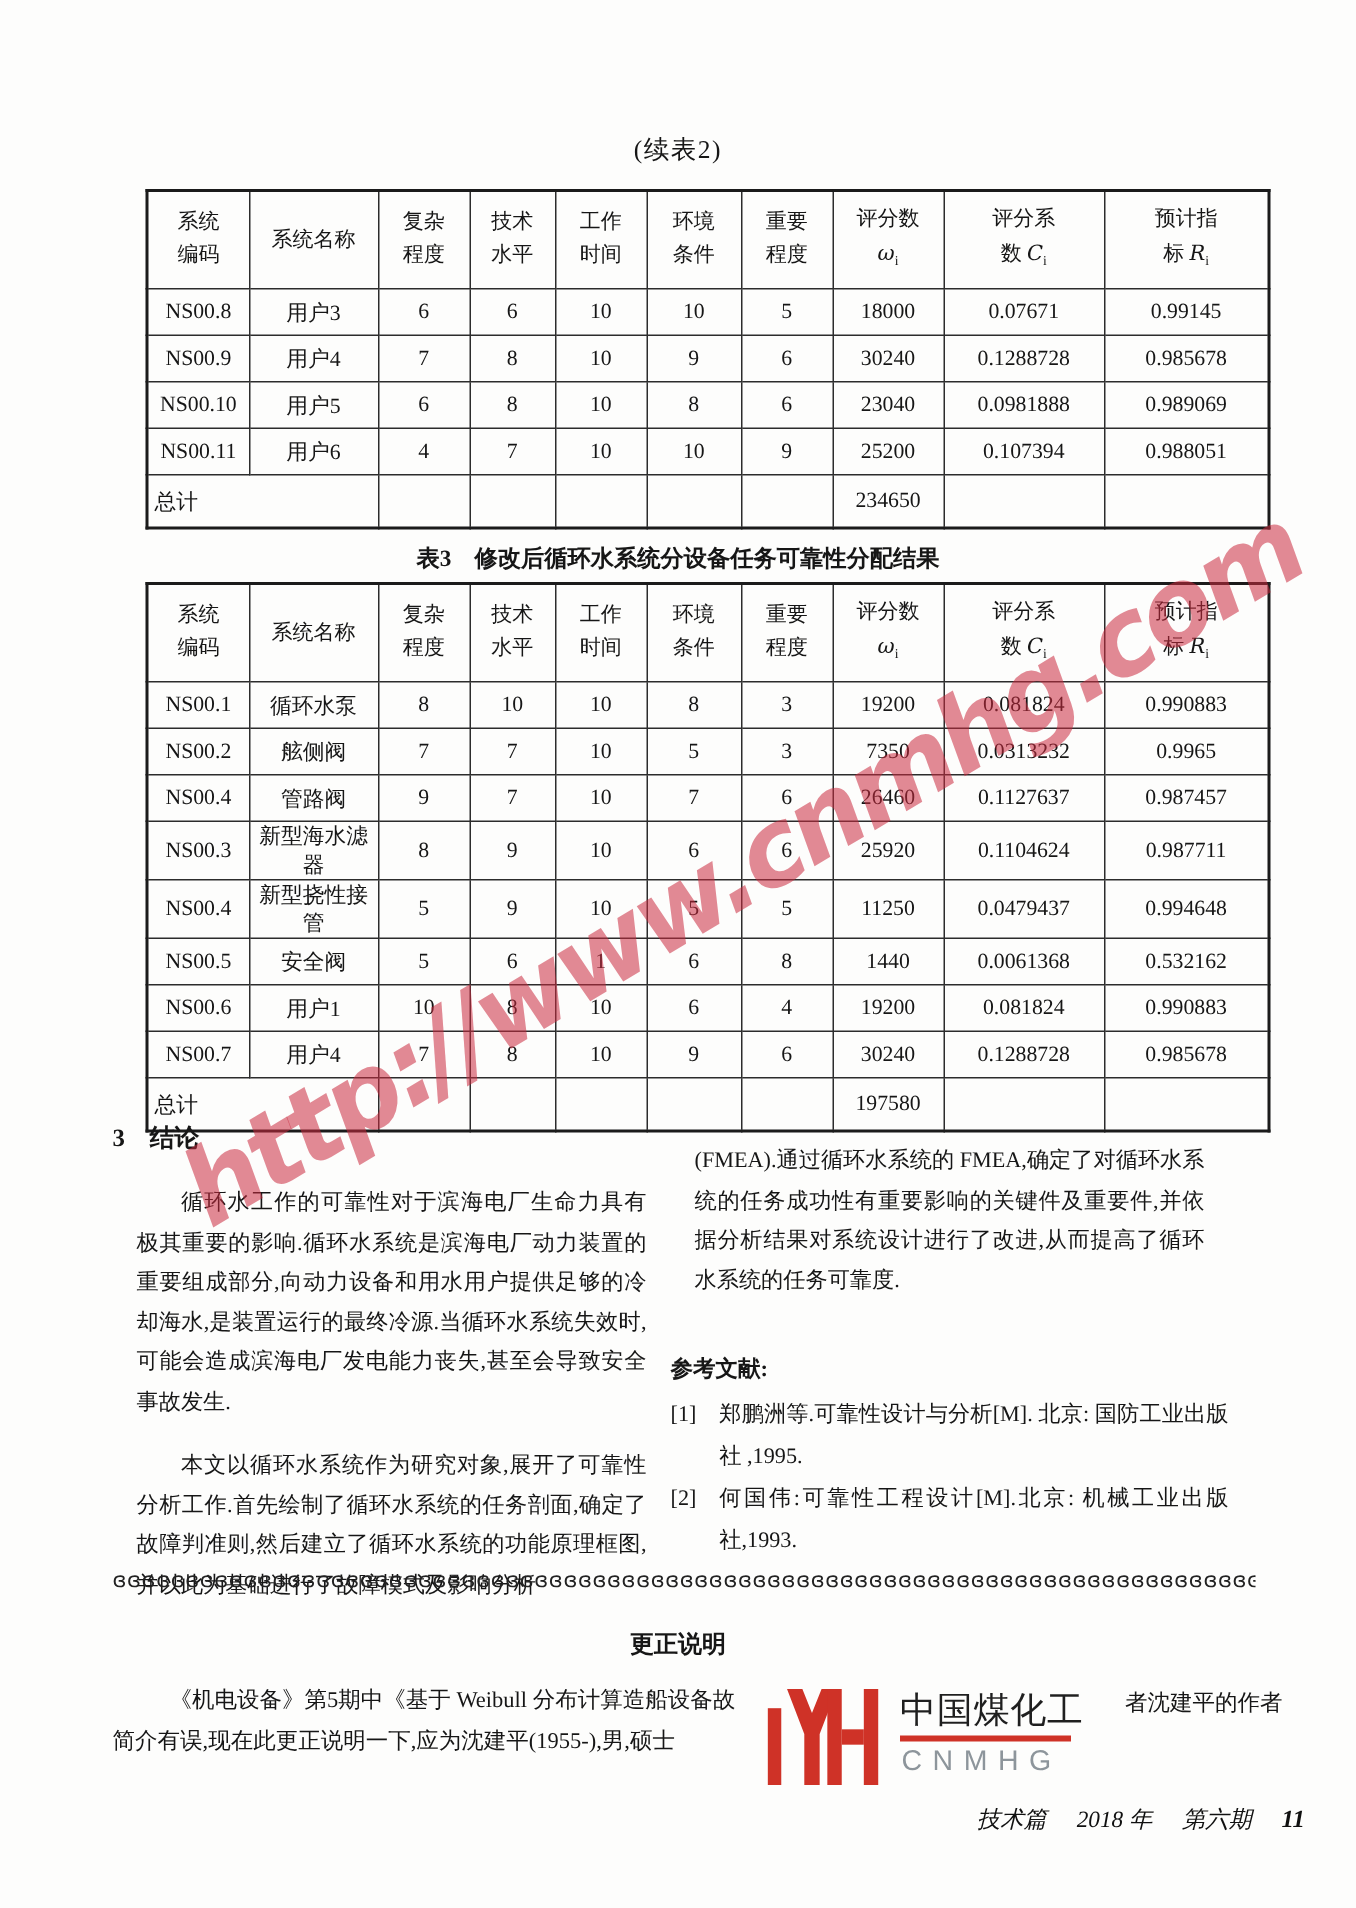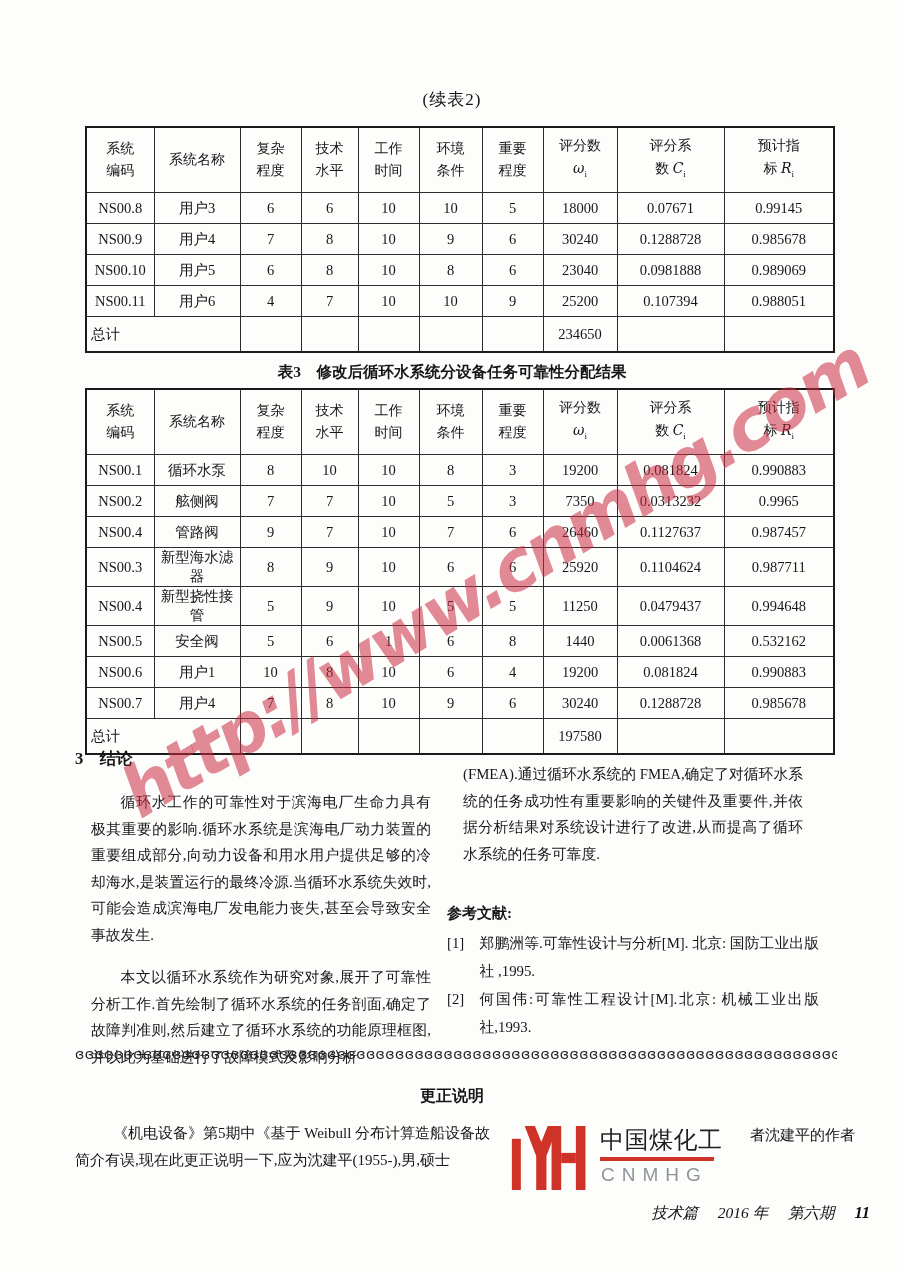--- a/index.html
+++ b/index.html
@@ -10,21 +10,21 @@
     color:#161616;
   }
   
   .cont-note{position:absolute;top:88px;left:0;width:100%;text-align:center;
     font-size:17px;letter-spacing:1px;}
   
   .table-wrap{position:absolute;left:85px;}
   #table2-wrap{top:126px;}
   #table3-wrap{top:388px;}
   .dtable{border-collapse:collapse;table-layout:fixed;width:748px;
-    border:2.5px solid #1b1b1b;background:transparent;}
+    border:2.5px solid #1b1b1b;background:transparent;margin-left:12px;}
   .dtable th,.dtable td{border:1.4px solid #2c2c2c;text-align:center;
     padding:0;font-weight:400;}
   .dtable th{height:64px;font-size:14px;line-height:22px;vertical-align:middle;}
   .dtable th.single{line-height:normal;}
   .dtable th i{font-family:"DejaVu Serif","Liberation Serif",serif;font-style:italic;}
   .dtable th sub{font-size:9px;}
   .dtable tbody td{height:30px;font-size:14.5px;
     font-family:"Liberation Serif","DejaVu Serif",serif;}
   .dtable tr.total-row td{height:34px;}
   .dtable td.total-label{text-align:left;padding-left:4px;font-size:14.5px;font-family:Liberation Serif, serif;}
@@ -412,18 +412,18 @@
         <rect x="100" y="0" width="15" height="100"></rect>
       </g>
     </svg>
     <div class="logo-cn">中国煤化工</div>
     <div class="logo-underline"></div>
     <div class="logo-latin">CNMHG</div>
   </div>
 
   <div class="footer">
     <span style="margin-left:0">技术篇</span>
-    <span>2016 年</span>
+    <span>2018 年</span>
     <span>第六期</span>
     <span class="pg">11</span>
   </div>
 
 </div>
 
 </body></html>

